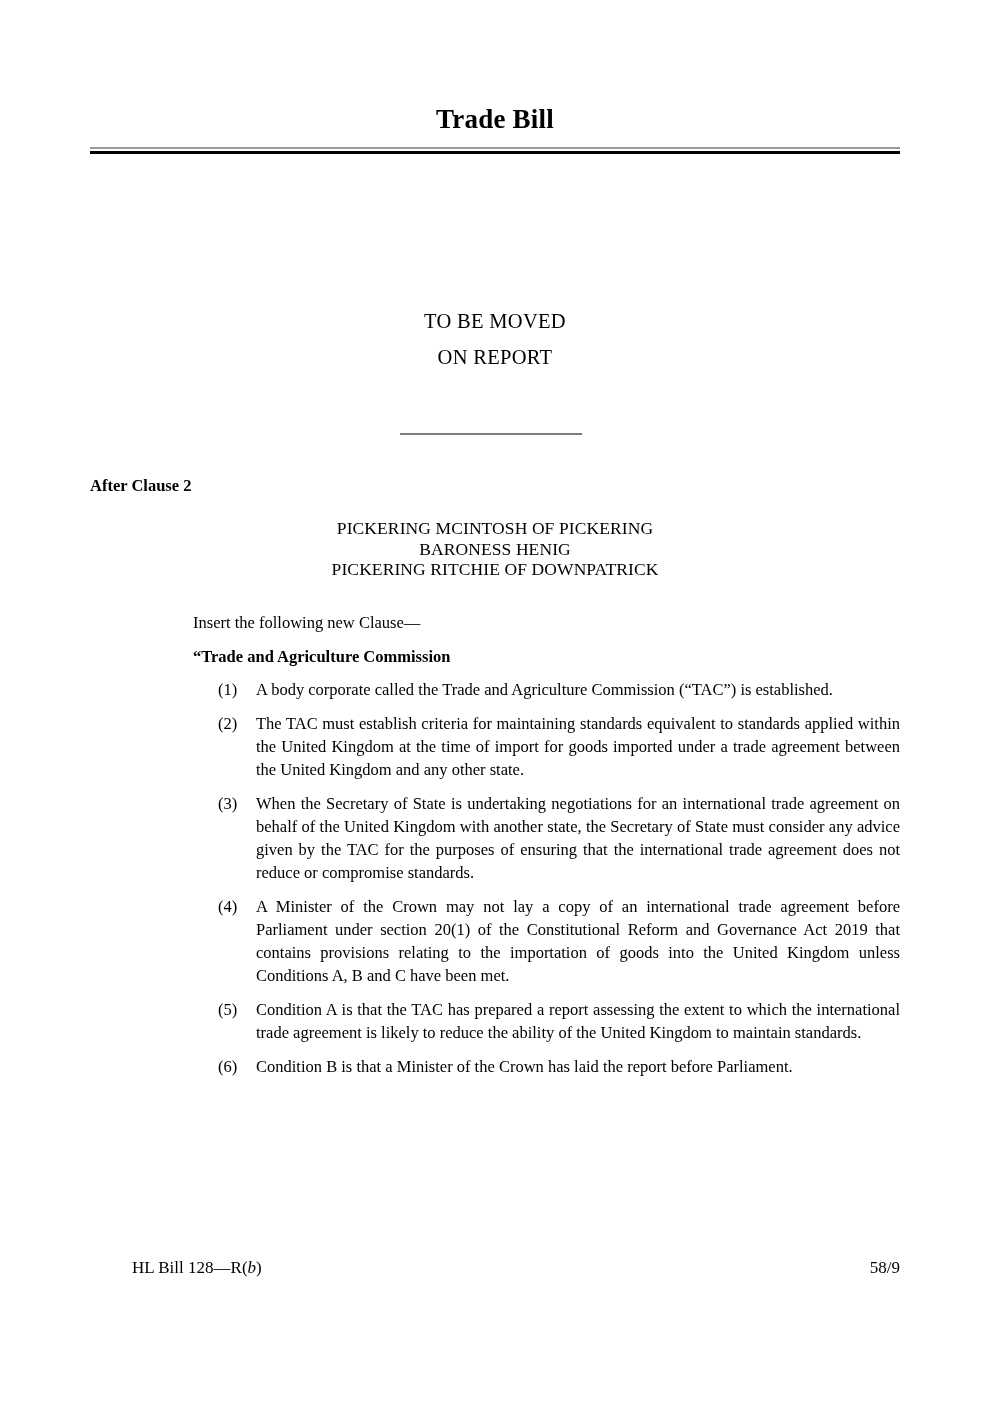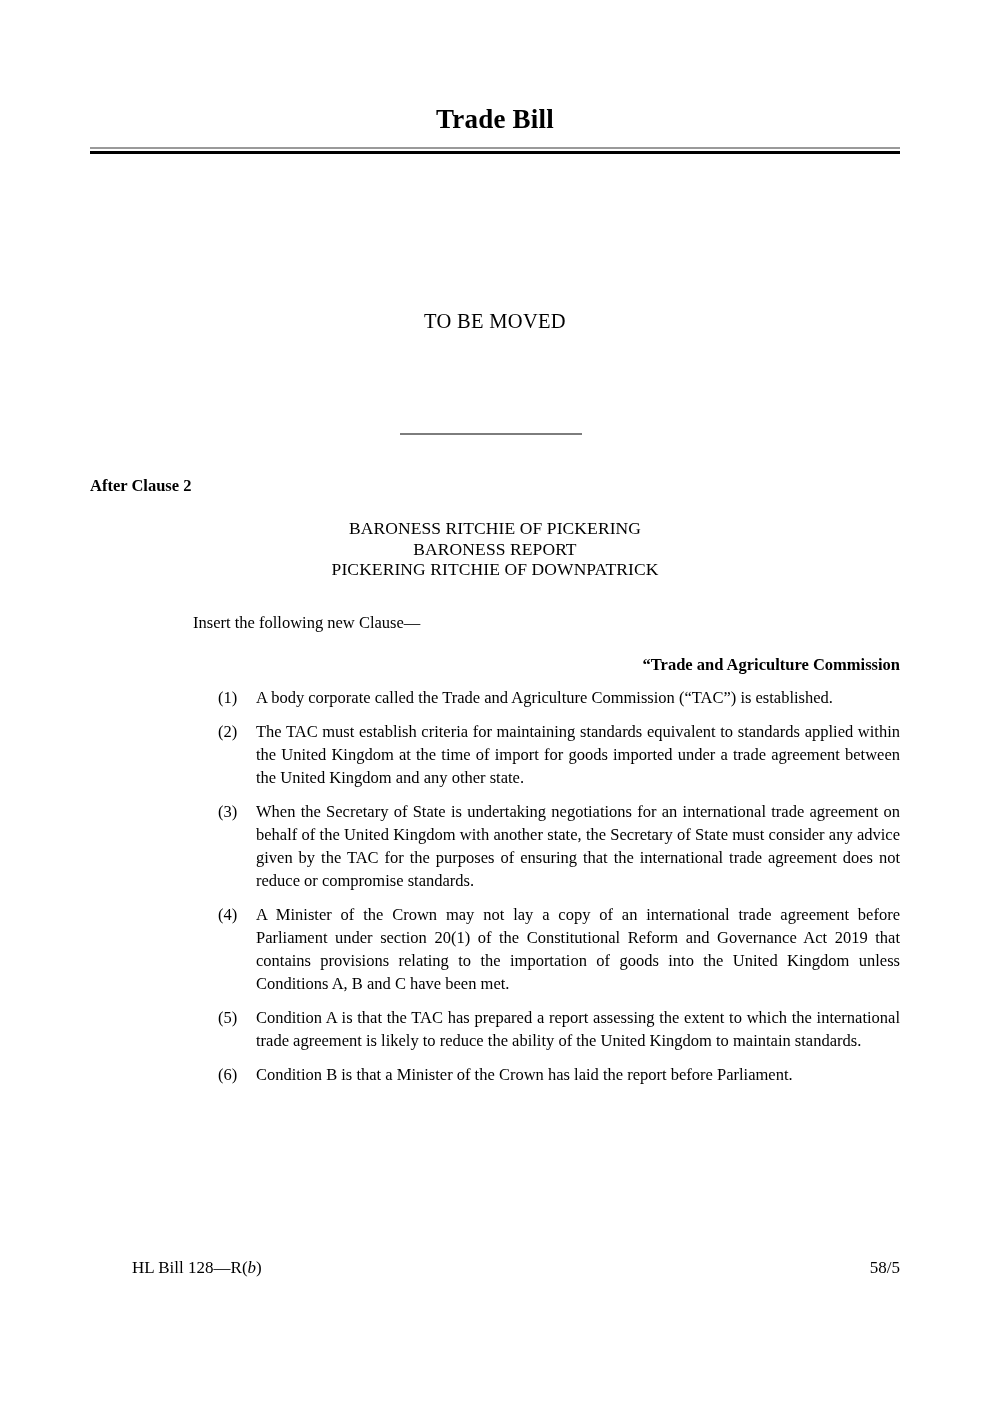--- a/index.html
+++ b/index.html
@@ -112,29 +112,28 @@
   .body-block {
     position: absolute;
     left: 193px;
     top: 612px;
     width: 707px;
   }
 
   .instruction {
     font-size: 16.5px;
     line-height: 22px;
-    margin: 0 0 20px 0;
+    margin: 0 0 12px 0;
   }
 
   .new-clause-title {
     font-size: 16.5px;
     font-weight: bold;
     line-height: 22px;
     margin: 0 0 10px 0;
-    text-align: right;
   }
 
   .subsections {
     margin: 0;
     padding: 0;
     list-style: none;
   }
   .subsection {
     position: relative;
     padding-left: 63px;
@@ -187,29 +186,30 @@
 
   <div class="doc-title">Trade Bill</div>
 
   <div class="rule-double">
     <div class="rule-thin"></div>
     <div class="rule-thick"></div>
   </div>
 
   <div class="notice">
     <div class="notice-line">TO BE MOVED</div>
+    <div class="notice-line">ON REPORT</div>
   </div>
 
   <div class="short-rule"></div>
 
   <div class="clause-head">After Clause 2</div>
 
   <div class="sponsors">
-    <div class="sponsor">BARONESS RITCHIE OF PICKERING</div>
-    <div class="sponsor">BARONESS REPORT</div>
+    <div class="sponsor">PICKERING MCINTOSH OF PICKERING</div>
+    <div class="sponsor">BARONESS HENIG</div>
     <div class="sponsor">PICKERING RITCHIE OF DOWNPATRICK</div>
   </div>
 
   <div class="body-block">
 
     <p class="instruction">Insert the following new Clause—</p>
 
     <p class="new-clause-title">“Trade and Agriculture Commission</p>
 
     <div class="subsections">
@@ -242,16 +242,16 @@
       <div class="subsection">
         <span class="num">(6)</span>
         <span class="txt">Condition B is that a Minister of the Crown has laid the report before Parliament.</span>
       </div>
 
     </div>
   </div>
 
   <div class="footer">
     <div class="left"><span>HL Bill 128—R(</span><span class="ital">b</span><span>)</span></div>
-    <div class="right">58/5</div>
+    <div class="right">58/9</div>
   </div>
 
 </div>
 
 </body></html>

